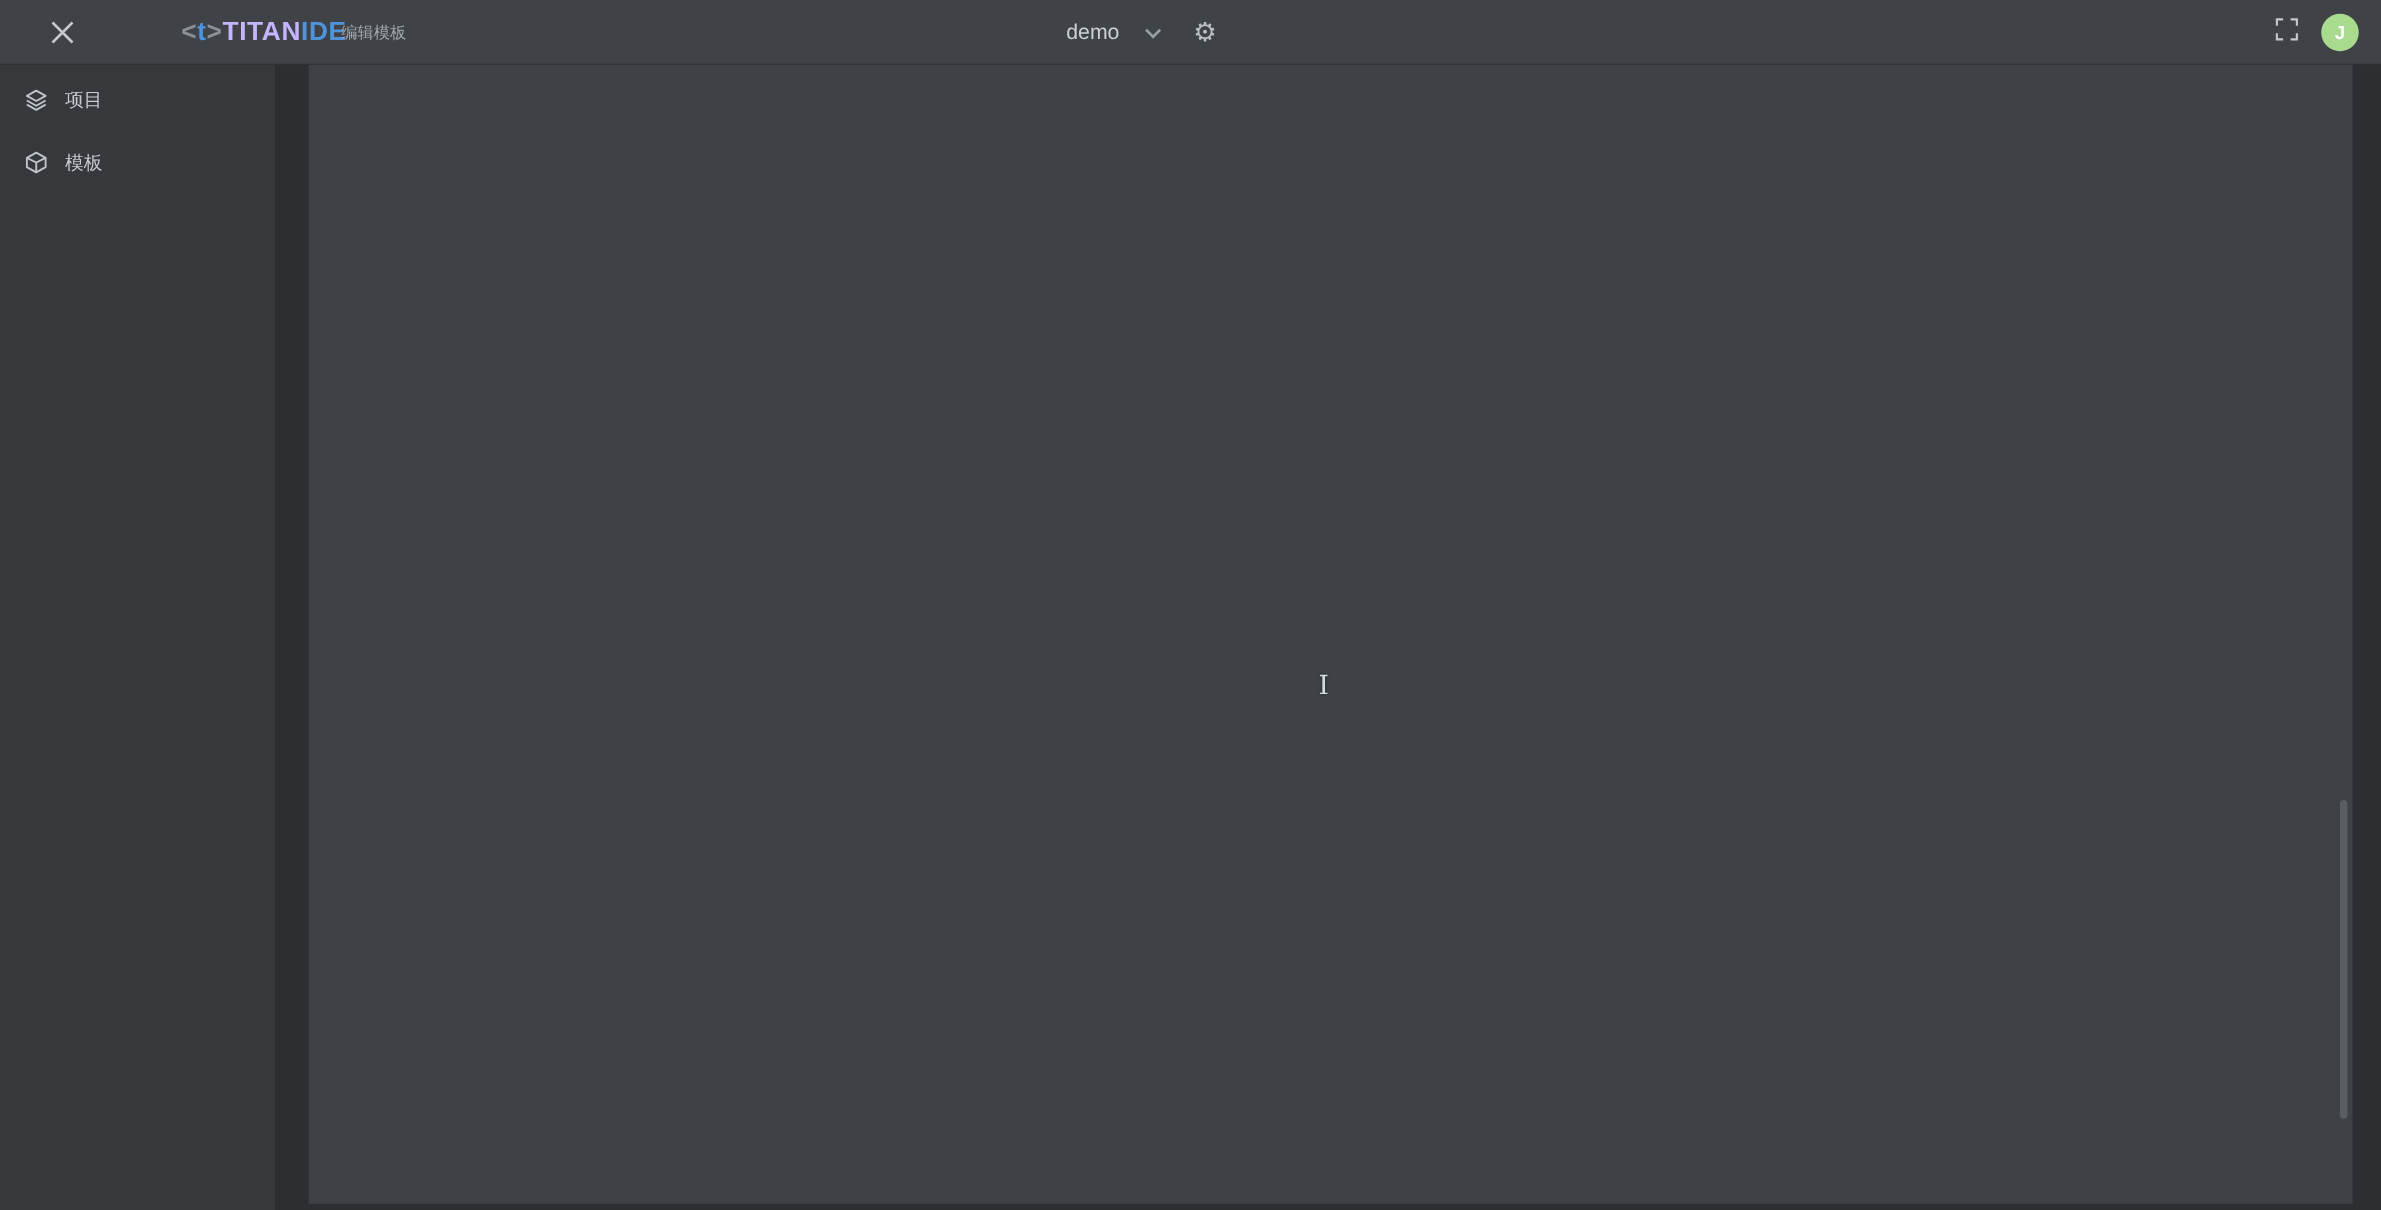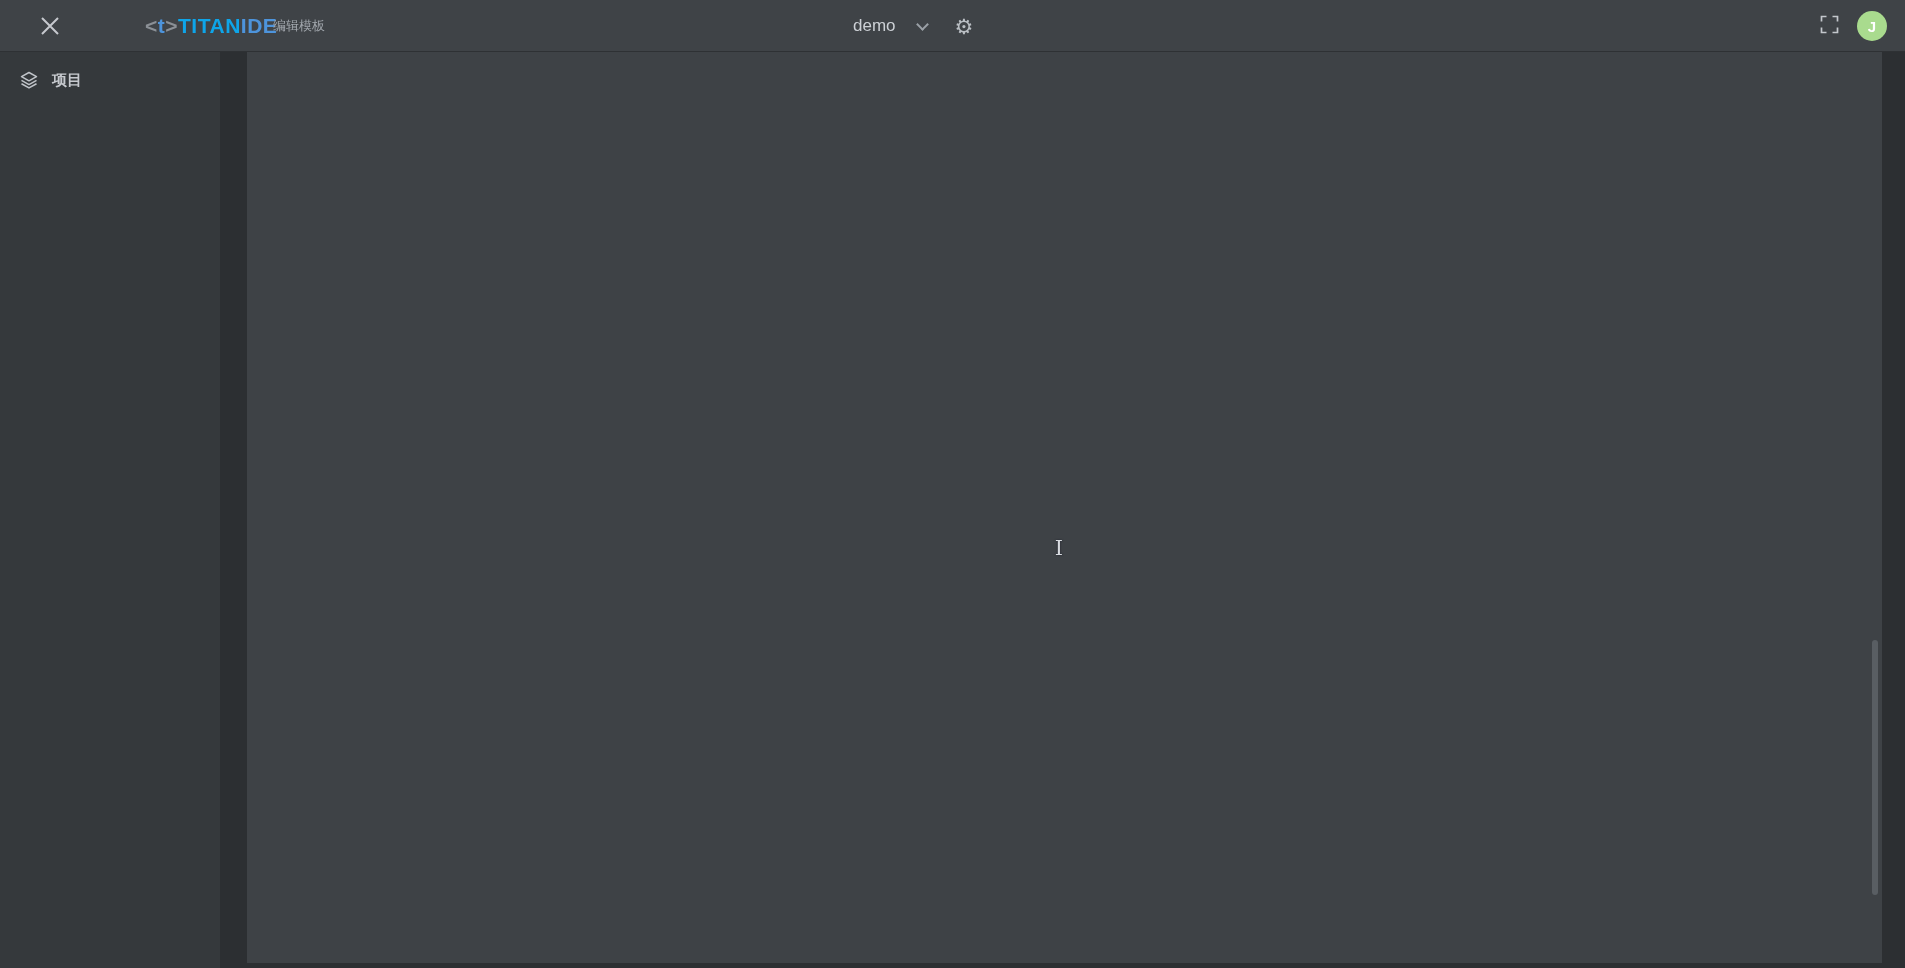--- a/index.html
+++ b/index.html
@@ -5,36 +5,36 @@
   * { margin:0; padding:0; box-sizing:border-box; }
   html,body { width:1905px; height:968px; overflow:hidden; background:#2c2f32;
     font-family:"Liberation Sans", sans-serif; }
 
   
   .topbar { position:absolute; left:0; top:0; width:1905px; height:52px;
     background:#3f4347; border-bottom:1px solid #2e3134; display:flex; align-items:center; z-index:30; }
   .tb-close { position:absolute; left:38px; top:14px; width:24px; height:24px; cursor:pointer; }
   .logo { position:absolute; left:145px; top:0; height:52px; display:flex; align-items:center;
     font-weight:bold; font-size:21px; letter-spacing:.5px; }
-  .logo .gray { color:#8b9096; } .logo .blue { color:#4d94dc; } .logo .white { color:#0ea5e9; }
+  .logo .gray { color:#8b9096; } .logo .blue { color:#4d94dc; } .logo .white { color:#c4b5fd; }
   .page-title { position:absolute; left:273px; top:0; height:52px; display:flex; align-items:center;
     color:#a2a7ad; font-size:13px; }
   .tb-center { position:absolute; left:853px; top:0; height:52px; display:flex; align-items:center;text-align:center; }
   .tb-demo { color:#ccd0d5; font-size:17px; }
   .chev { display:inline-block; width:9px; height:9px; border-right:2px solid #9aa0a6;
     border-bottom:2px solid #9aa0a6; transform:rotate(45deg); margin-top:-4px; }
   .tb-chev { margin-left:22px; }
   .tb-gear { margin-left:28px; color:#b9bec3; font-size:21px; line-height:1; cursor:pointer; }
   .tb-right { position:absolute; right:18px; top:0; height:52px; display:flex; align-items:center; }
   .avatar { width:30px; height:30px; border-radius:50%; background:#a9db8e; color:#ffffff;
     font-size:15px; font-weight:bold; display:flex; align-items:center; justify-content:center; margin-left:18px; }
 
   
   .sidebar { position:absolute; left:0; top:52px; width:220px; height:916px; background:#35393c; padding-top:3px; z-index:20; }
-  .sb-item { height:50px; display:flex; align-items:center; padding-left:19px; cursor:pointer;font-weight:bold; }
+  .sb-item { height:50px; display:flex; align-items:center; padding-left:19px; cursor:pointer; }
   .sb-item svg { flex:0 0 20px; }
   .sb-label { margin-left:13px; color:#c6c9ce; font-size:15px; }
 
   
   .panel { position:absolute; left:247px; top:52px; width:1635px; height:911px; background:#3e4246; z-index:10; }
   
 
   
   .docs { position:absolute; left:382px; top:90px; width:402px; color:#b2b7be; font-size:16px; line-height:23px; }
   .docs h4 { color:#ced2d8; font-size:16px; font-weight:normal; margin-top:22px; }
@@ -132,20 +132,27 @@
 </div>
 
 <div class="sidebar">
   <div class="sb-item">
     <svg width="20" height="20" viewBox="0 0 24 24" fill="none" stroke="#c0c4c9" stroke-width="1.8" stroke-linejoin="round">
         <path d="M12 3 L21 8 L12 13 L3 8 Z"></path>
         <path d="M3 12.5 L12 17.5 L21 12.5"></path>
         <path d="M3 16.5 L12 21.5 L21 16.5"></path>
       </svg>
     <span class="sb-label">项目</span>
+  </div>
+  <div class="sb-item">
+    <svg width="20" height="20" viewBox="0 0 24 24" fill="none" stroke="#c0c4c9" stroke-width="1.8" stroke-linejoin="round">
+        <path d="M12 2.5 L21 7.5 V16.5 L12 21.5 L3 16.5 V7.5 Z"></path>
+        <path d="M12 12 L21 7.5 M12 12 L3 7.5 M12 12 V21.5"></path>
+      </svg>
+    <span class="sb-label">模板</span>
   </div>
 </div>
 
 <div class="panel"></div>
 
 <div class="docs">
   <h4>存储卷：</h4>
   <p>IDE 是以 POD 工作在 K8s 节点之上的，因此开发环境内修改过文件在重启或休眠后会丢失，为了存储用户的文件，TitanIDE 提供存储卷挂载功能。存储卷挂载提供了三种模式：普通、共享、主机存储。其中普通存储为独立的存储卷；共享存储以用户维度进行共享，可以跨域不同的工作空间进行共享；主机存储用于挂载工作节点的主机文件系统目录。</p>
   <h4>模板图标：</h4>
   <p>系统提供内置的开发环境模板图标供用户下拉选择，用户也可以输入可以访问的图标在线 URL。</p>

